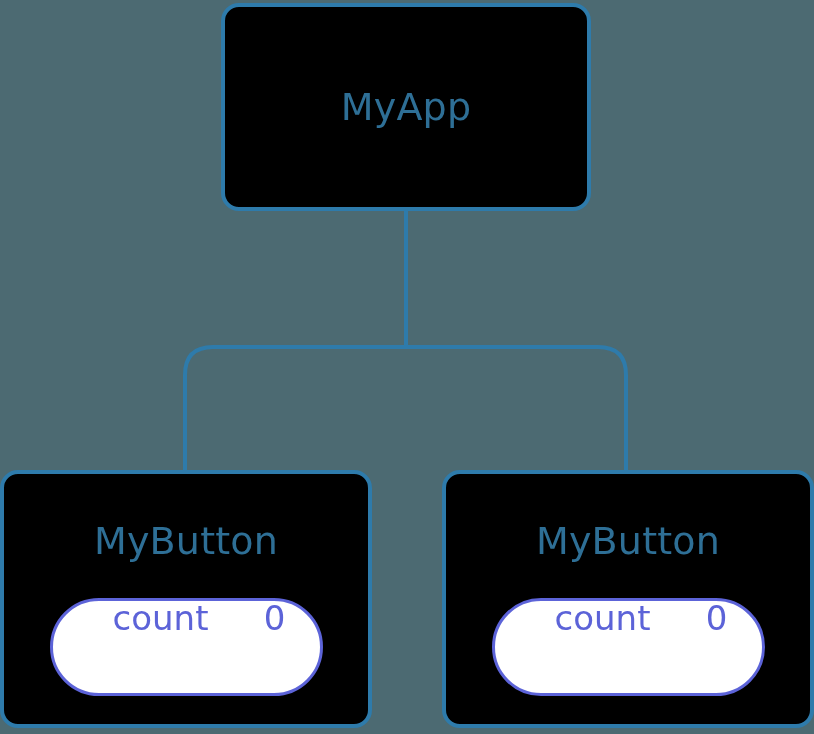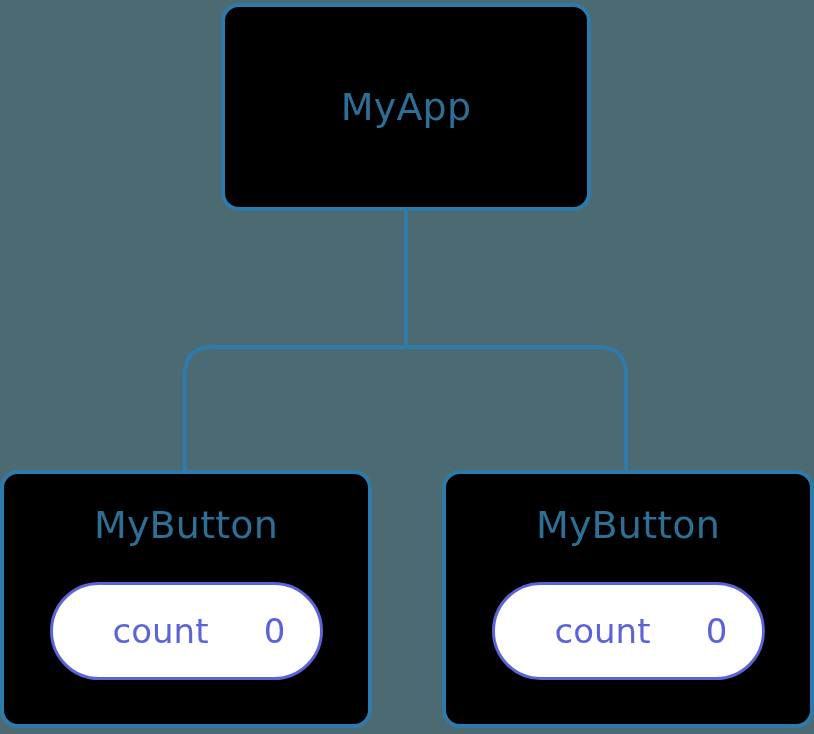--- a/index.html
+++ b/index.html
@@ -51,21 +51,21 @@
     width: 370px;
     height: 208px;
     justify-content: center;
   }
 
   .node-child {
     top: 470px;
     width: 372px;
     height: 258px;
     justify-content: flex-start;
-    padding-top: 32px;
+    padding-top: 48px;
   }
 
   .node-child-left  { left: 0px; }
   .node-child-right { left: 442px; }
 
   .node-title {
     color: #2e6f96;
     font-size: 38px;
     font-weight: 400;
     line-height: 1;
@@ -74,21 +74,21 @@
   }
 
   
   .state-pill {
     margin-top: 38px;
     box-sizing: border-box;
     height: 98px;
     border: 3px solid #5c63d8;
     border-radius: 49px;
     display: flex;
-    align-items: center;
+    align-items: flex-start;
     background: #ffffff;
     overflow: hidden;
   }
 
   .pill-key,
   .pill-value {
     display: flex;
     align-items: center;
     justify-content: center;
     color: #5c63d8;

